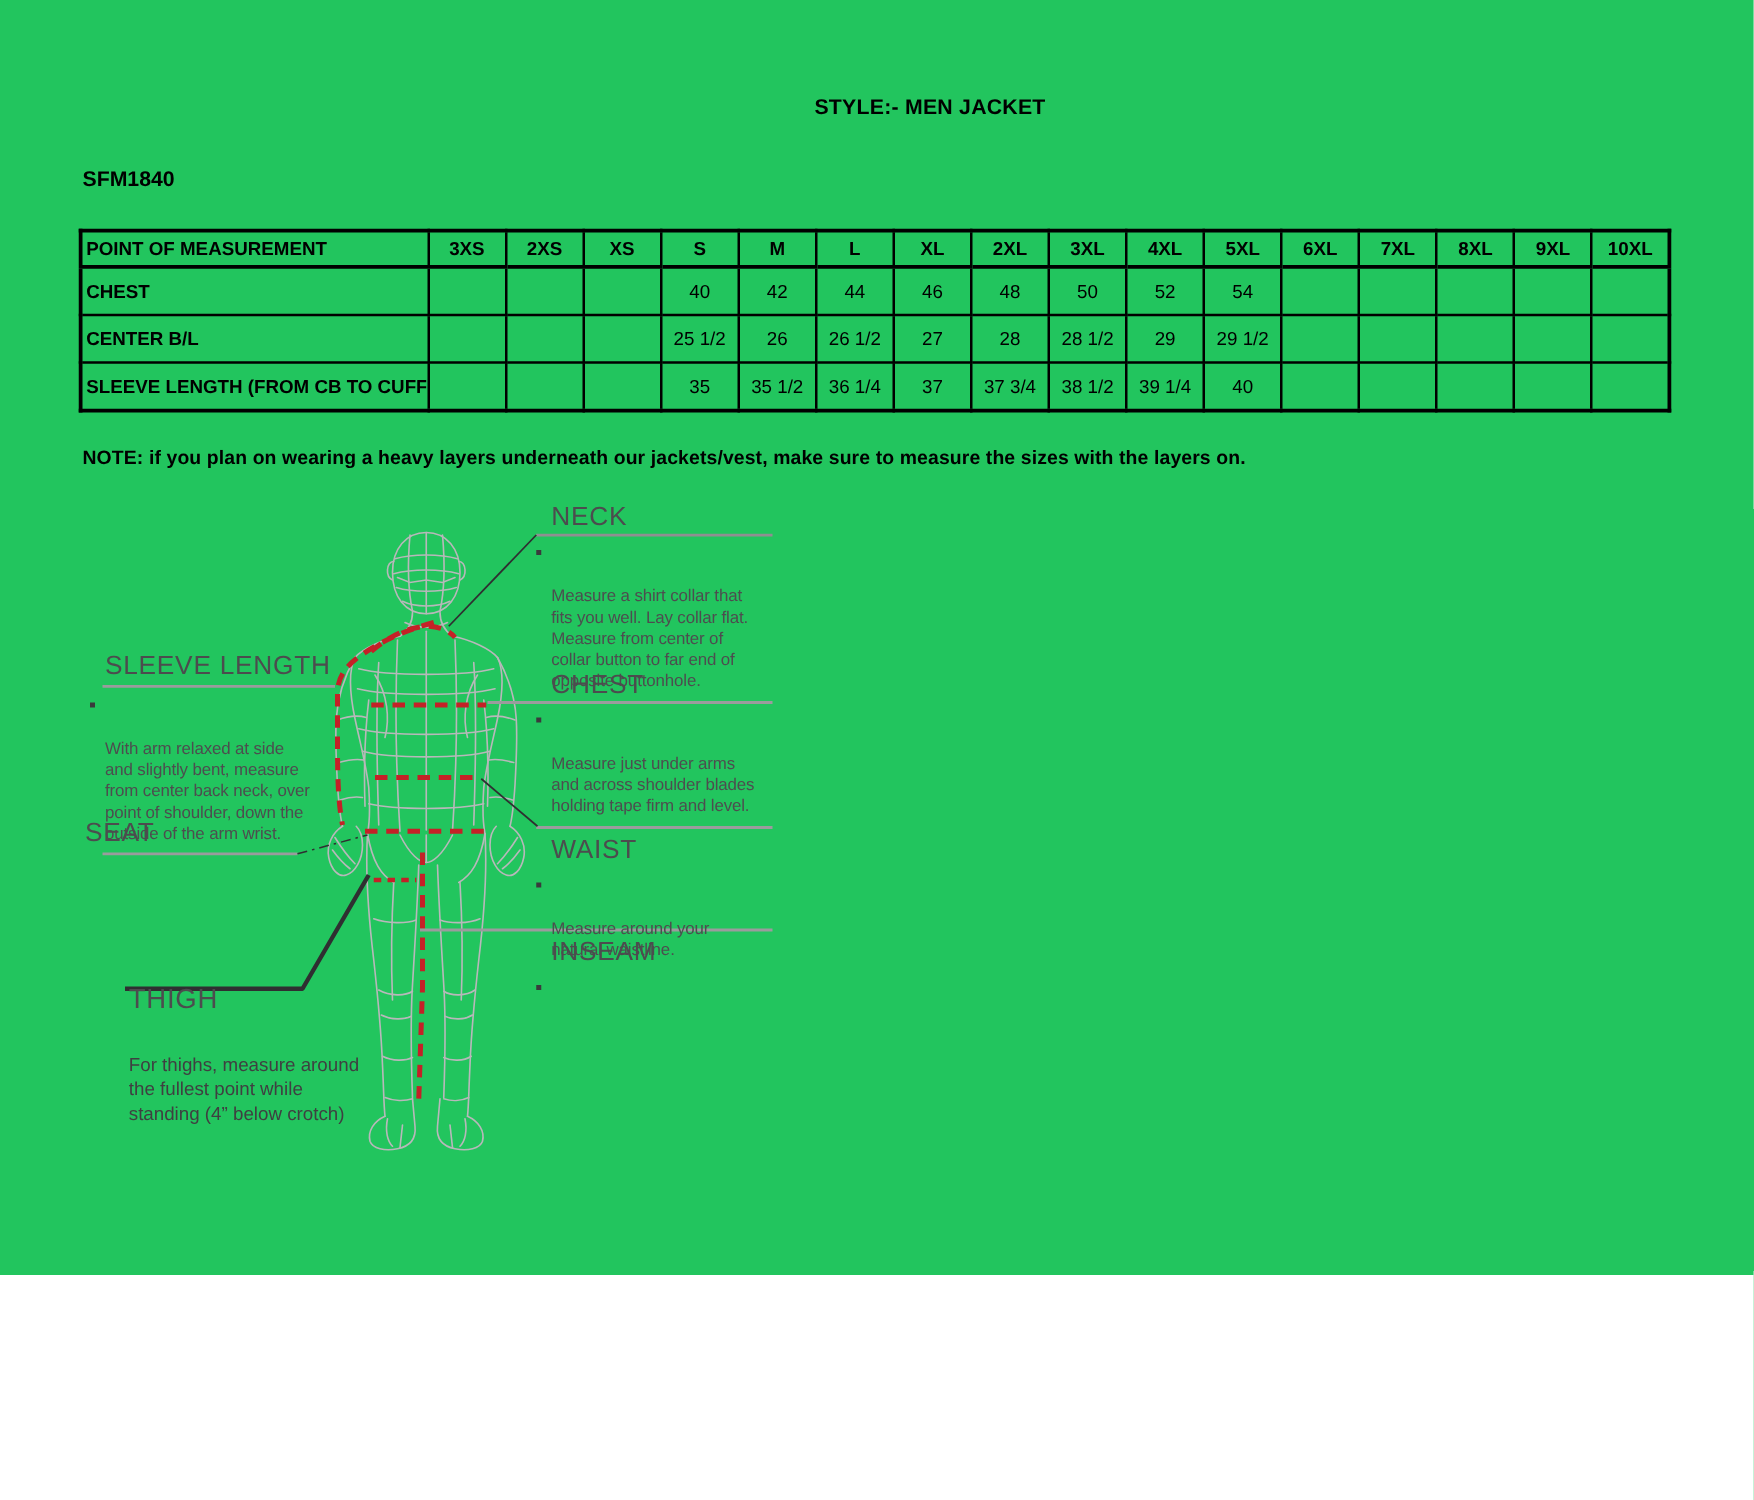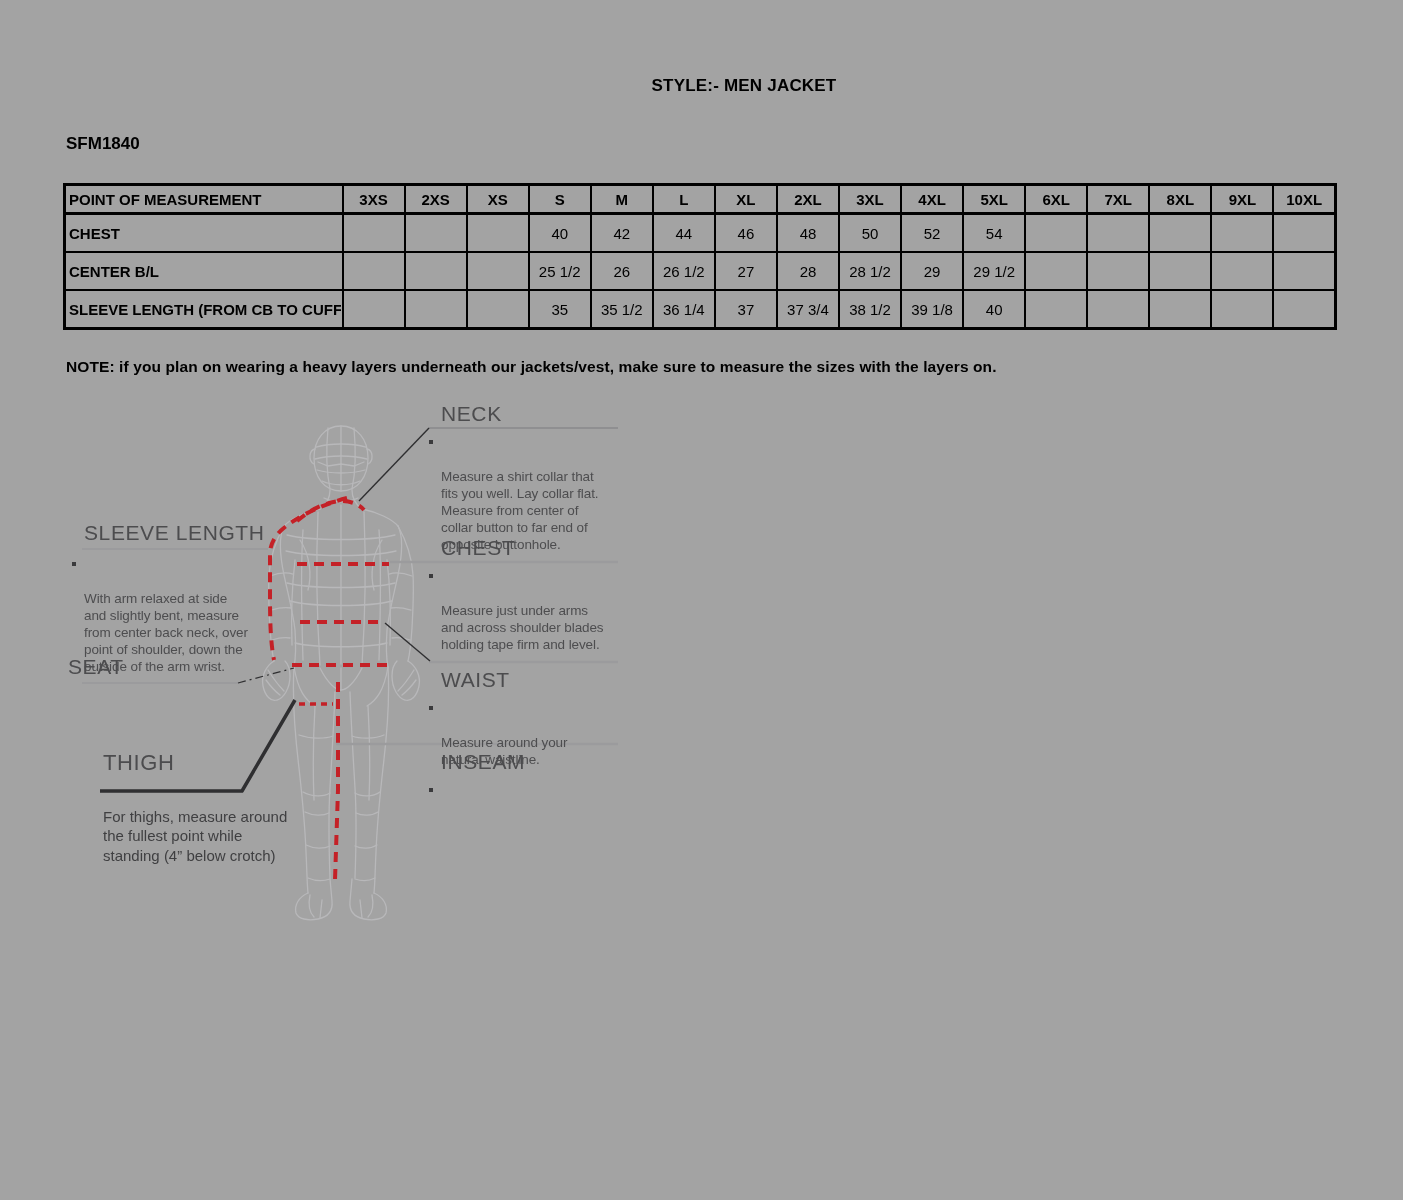--- a/index.html
+++ b/index.html
@@ -1,17 +1,17 @@
 <!DOCTYPE html>
 <html><head>
 <meta charset="utf-8">
 <style>
   html,body { margin:0; padding:0; background:#fff; }
   .page {
-    position:relative; width:1403px; height:1200px; background:#a3a3a3;
+    position:relative; width:1403px; height:1020px; background:#22c55e;
     font-family:"Liberation Sans", sans-serif; color:#000; overflow:hidden;
   }
   
   .doc-title {
     position:absolute; left:85px; top:76px; width:1318px;
     text-align:center; font-size:17px; font-weight:bold; letter-spacing:0.2px;
   }
   .style-code {
     position:absolute; left:66px; top:134px; font-size:17px; font-weight:bold;
   }
@@ -118,21 +118,21 @@
           <th class="rowlabel">SLEEVE LENGTH (FROM CB TO CUFF)</th>
           <td></td>
           <td></td>
           <td></td>
           <td>35</td>
           <td>35 1/2</td>
           <td>36 1/4</td>
           <td>37</td>
           <td>37 3/4</td>
           <td>38 1/2</td>
-          <td>39 1/8</td>
+          <td>39 1/4</td>
           <td>40</td>
           <td></td>
           <td></td>
           <td></td>
           <td></td>
           <td></td>
         </tr>
       </tbody>
   </table>
 
@@ -258,21 +258,21 @@
 from center back neck, over
 point of shoulder, down the
 outside of the arm wrist.</span>
     </div>
   </div>
 
   <div class="m-label" style="left:68px; top:656px;">
     <div class="m-title">SEAT</div>
   </div>
 
-  <div class="m-label" style="left:103px; top:752px;">
+  <div class="m-label" style="left:103px; top:788px;">
     <div class="m-title" style="font-size:22px;">THIGH</div>
     <div class="m-desc thigh-desc">
       <span>For thighs, measure around
 the fullest point while
 standing (4” below crotch)</span>
     </div>
   </div>
 
   <div class="m-label" style="left:441px; top:403px;">
     <div class="m-title">NECK</div>

